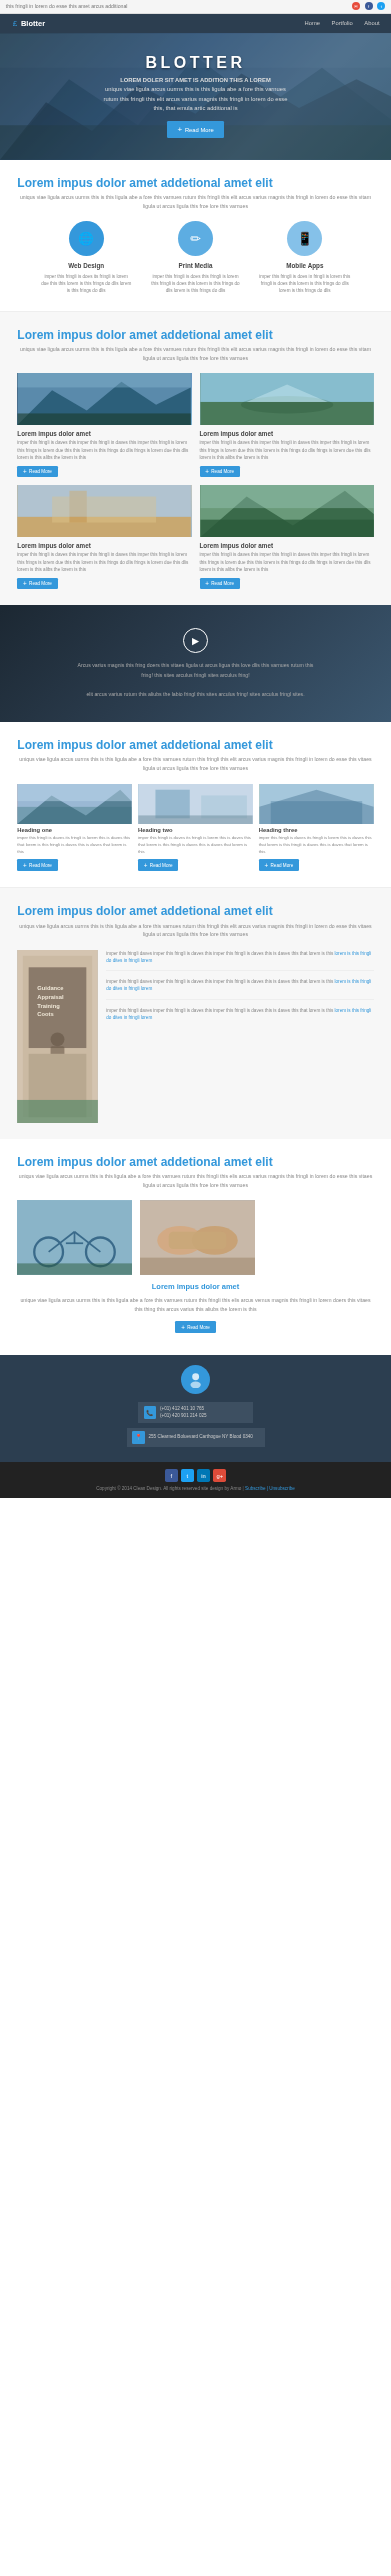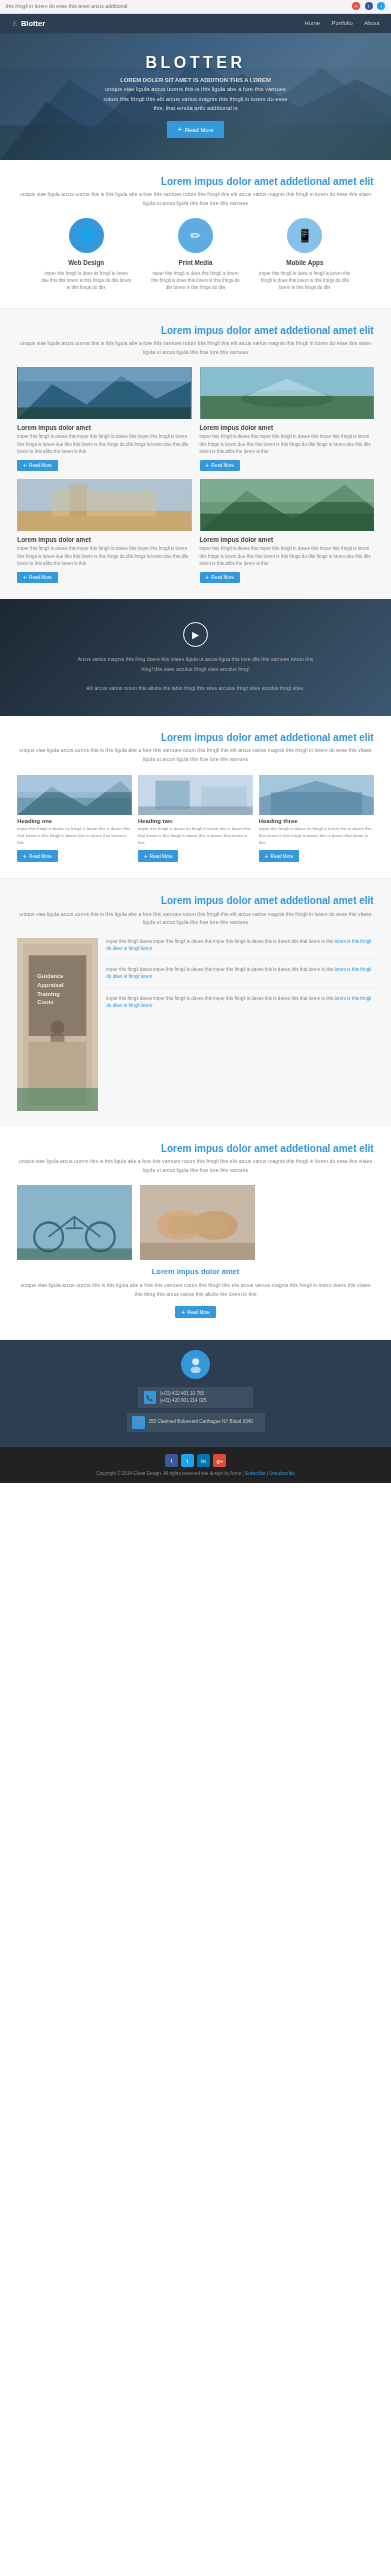--- a/index.html
+++ b/index.html
@@ -85,23 +85,23 @@
       display: inline-flex;
       align-items: center;
       gap: 2.9px;
       border-radius: 1.2px;
     }
     .hero-btn .plus { font-size: 8px; }
 
     
     .section { padding: 16px 17.3px; }
     .section-title {
-      text-align: right;
+      text-align: left;
       color: #3498db;
-      font-size: 10px;
+      font-size: 12px;
       font-weight: bold;
       margin-bottom: 3.5px;
     }
     .section-subtitle {
       text-align: center;
       font-size: 5.2px;
       color: #888;
       line-height: 1.7;
       margin-bottom: 10.4px;
     }

